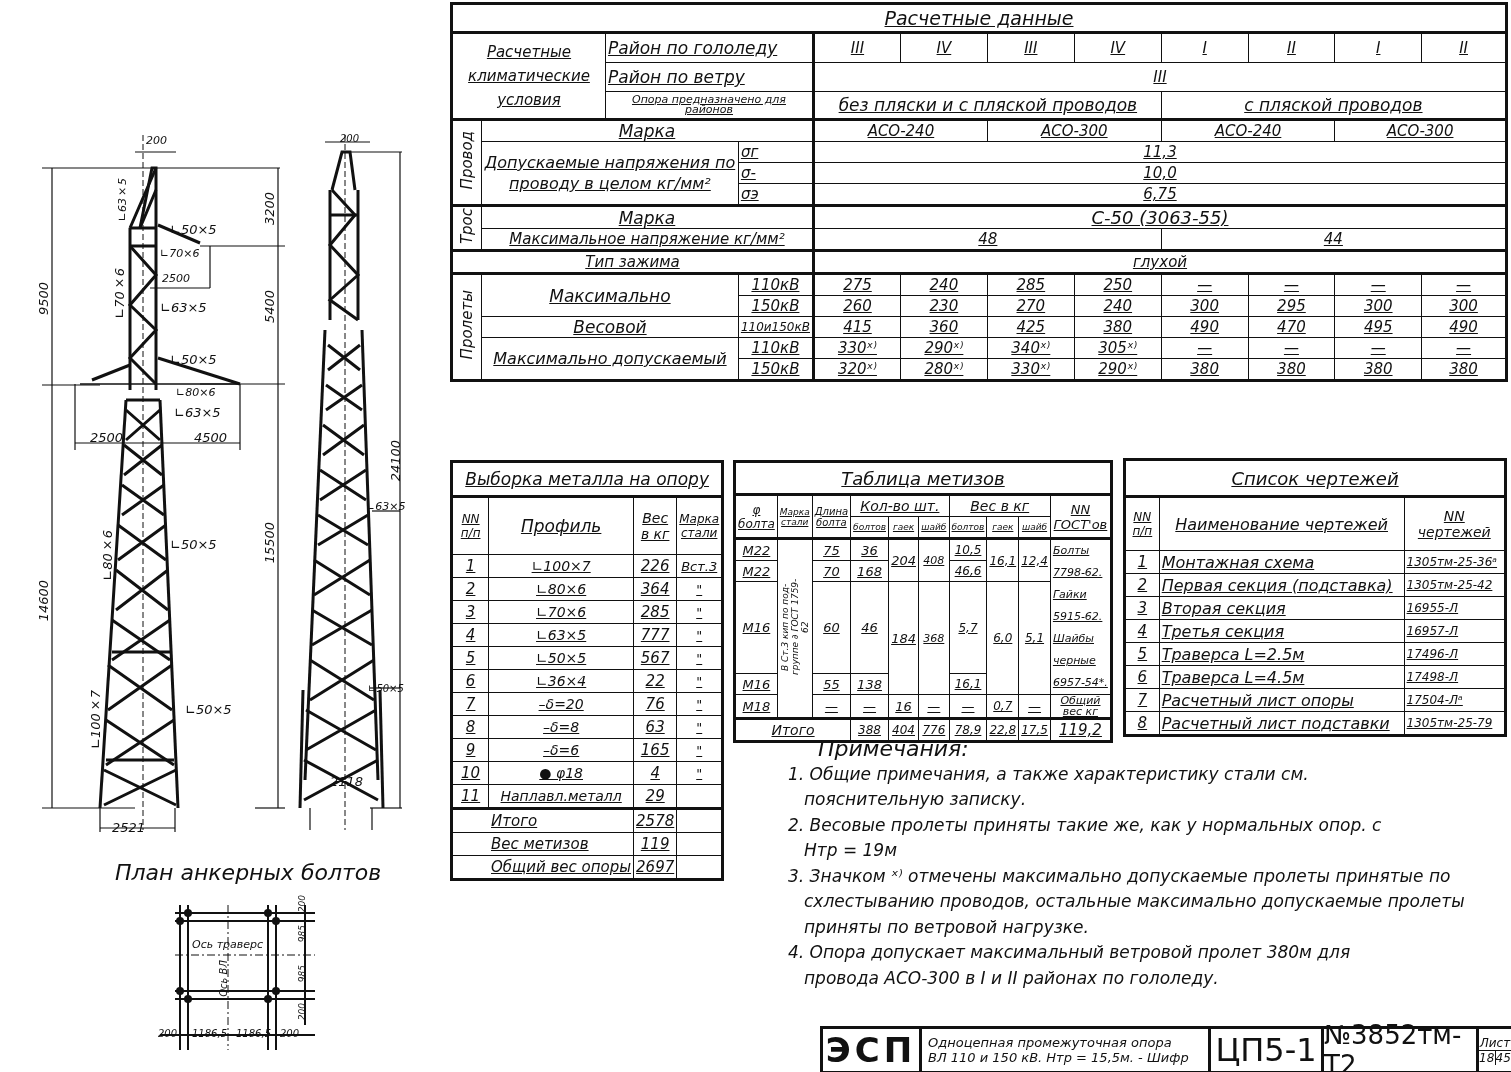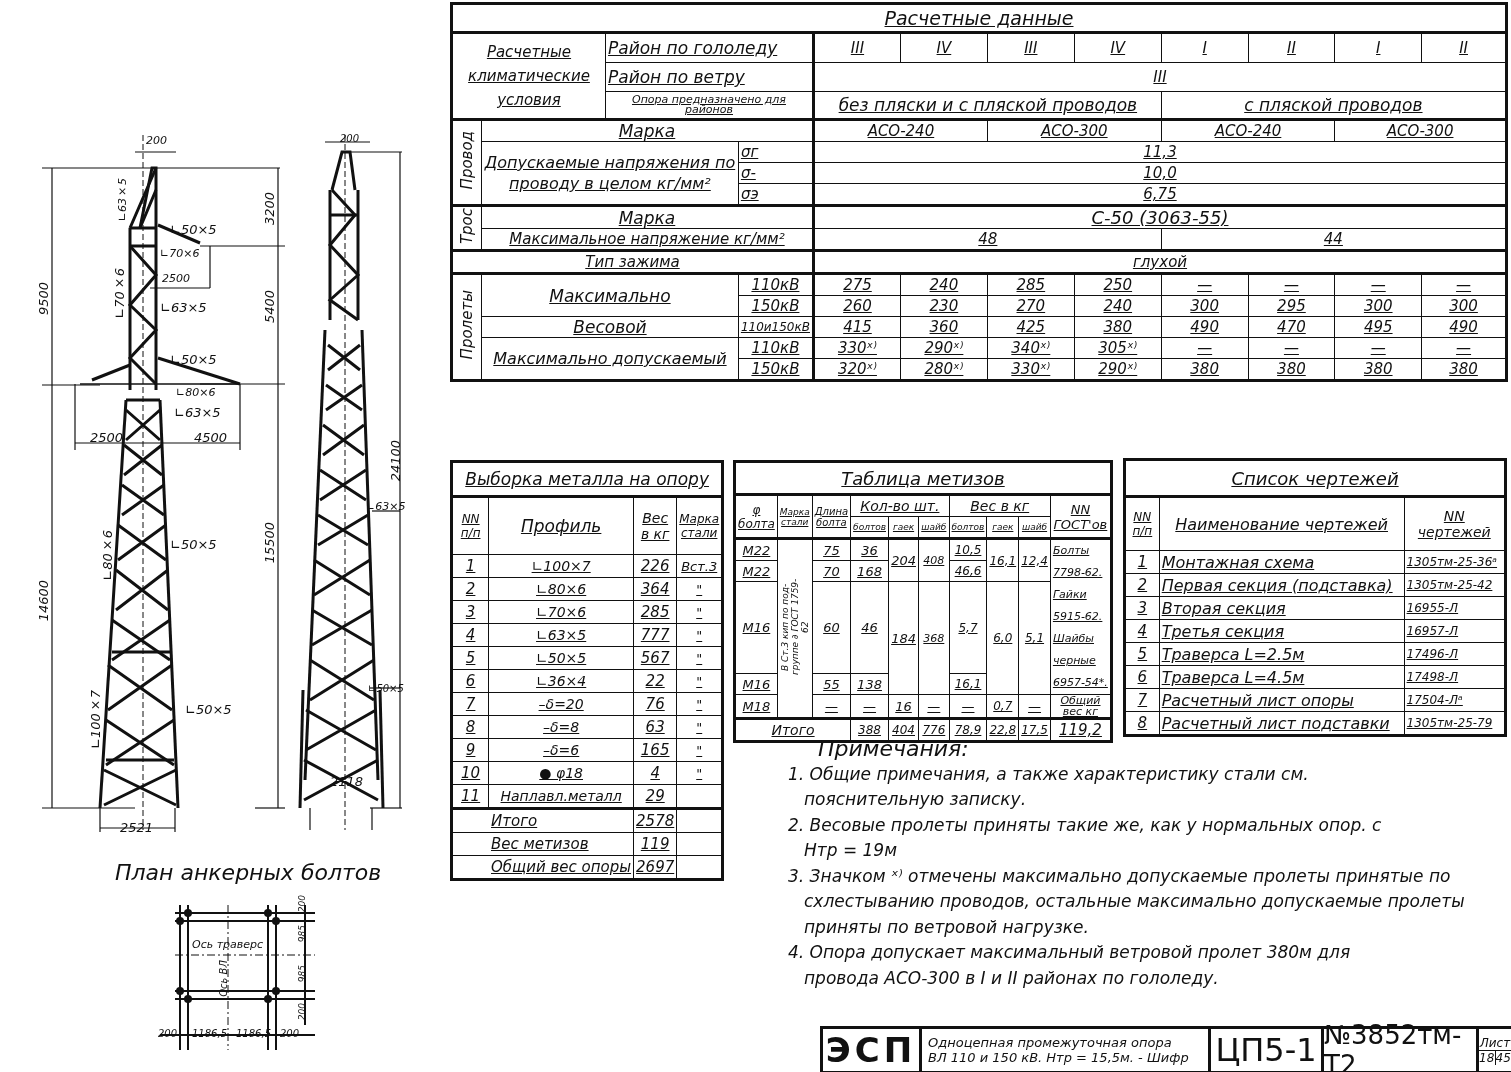--- a/index.html
+++ b/index.html
@@ -519,21 +519,21 @@
 <div class="lbl" style="left:160px;top:300px;">∟63×5</div>
 <div class="lbl" style="left:170px;top:352px;">∟50×5</div>
 <div class="lbl" style="left:176px;top:386px;font-size:11px;">∟80×6</div>
 <div class="lbl" style="left:174px;top:405px;">∟63×5</div>
 <div class="lbl" style="left:90px;top:430px;">2500</div>
 <div class="lbl" style="left:194px;top:430px;">4500</div>
 <div class="vlbl" style="left:100px;top:530px;">∟80×6</div>
 <div class="lbl" style="left:170px;top:537px;">∟50×5</div>
 <div class="vlbl" style="left:88px;top:690px;">∟100×7</div>
 <div class="lbl" style="left:185px;top:702px;">∟50×5</div>
-<div class="lbl" style="left:120px;top:820px;">2521</div>
+<div class="lbl" style="left:112px;top:820px;">2521</div>
 
 <svg class="abs" style="left:290px;top:120px;" width="130" height="720" viewBox="290 120 130 720">
   <g stroke="#111" fill="none" stroke-width="1.2">
     <line x1="400" y1="152" x2="400" y2="808"></line>
     <line x1="345" y1="152" x2="402" y2="152"></line>
     <line x1="370" y1="808" x2="402" y2="808"></line>
     <line x1="325" y1="142" x2="370" y2="142"></line>
     <line x1="372" y1="511" x2="400" y2="511"></line>
     <line x1="370" y1="688" x2="400" y2="688"></line>
     <line x1="310" y1="808" x2="310" y2="830"></line>

